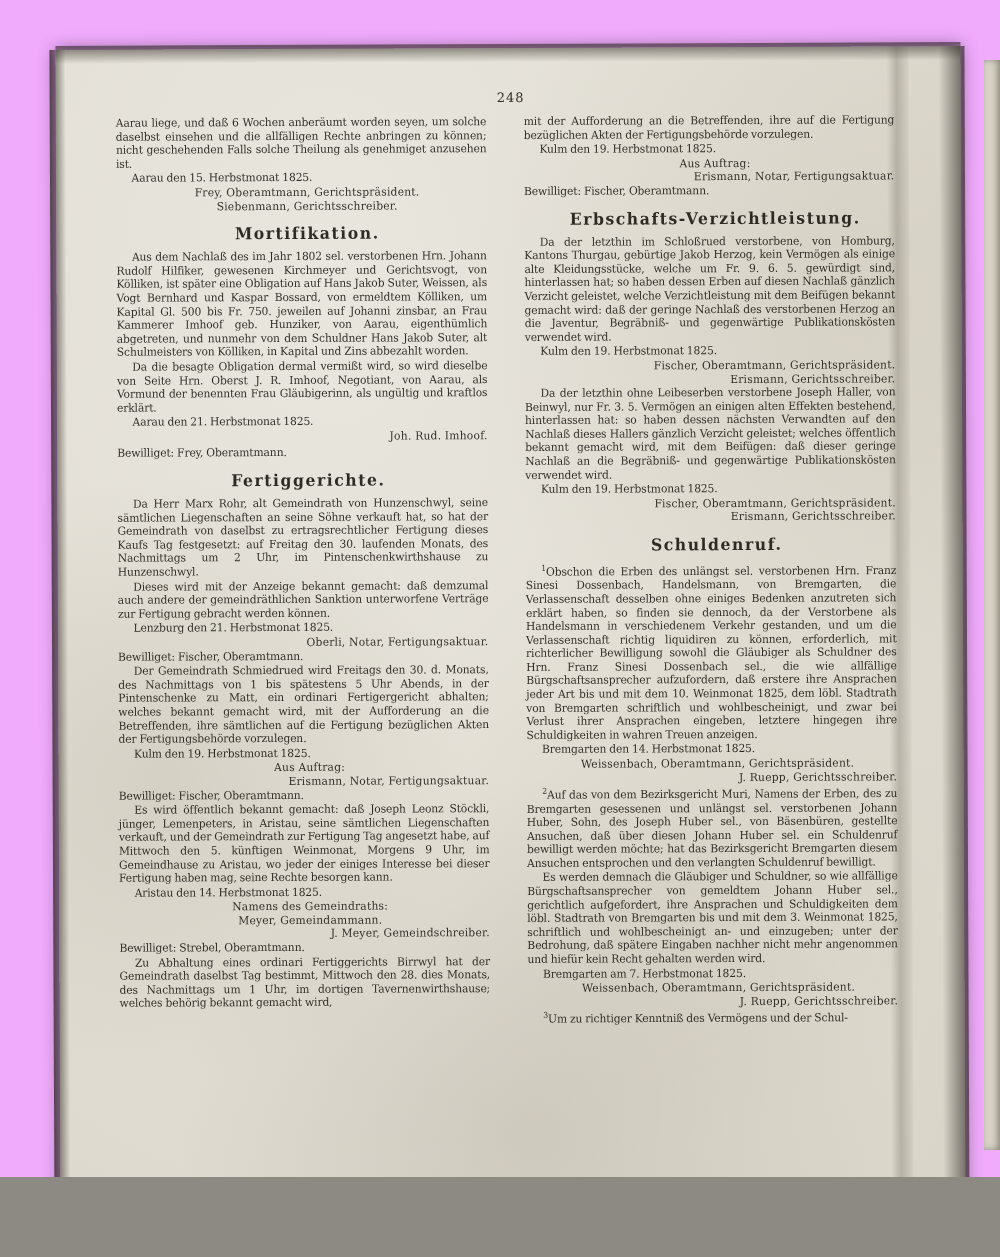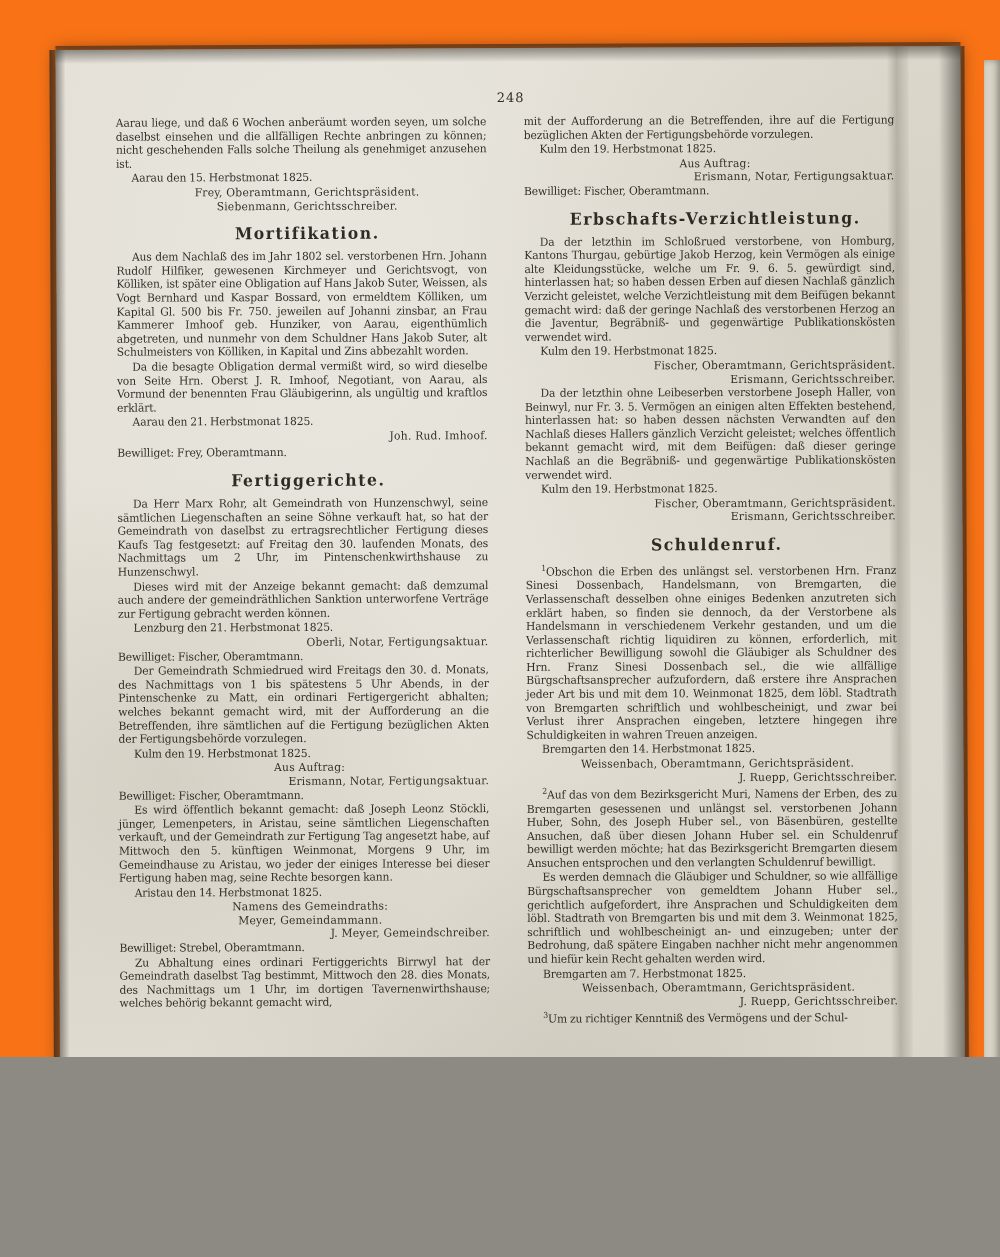--- a/index.html
+++ b/index.html
@@ -9,22 +9,22 @@
   }
   body {
     width: 1000px;
     height: 1257px;
     overflow: hidden;
     font-family: "DejaVu Serif", serif;
   }
   #page {
     position: relative;
     width: 1000px;
-    height: 1057px;
-    background: #f97316;
+    height: 1177px;
+    background: #f0abfc;
     overflow: hidden;
   }
   
   #sheet {
     position: absolute;
     left: 58px;
     top: 48px;
     width: 905px;
     height: 1175px;
     background:

